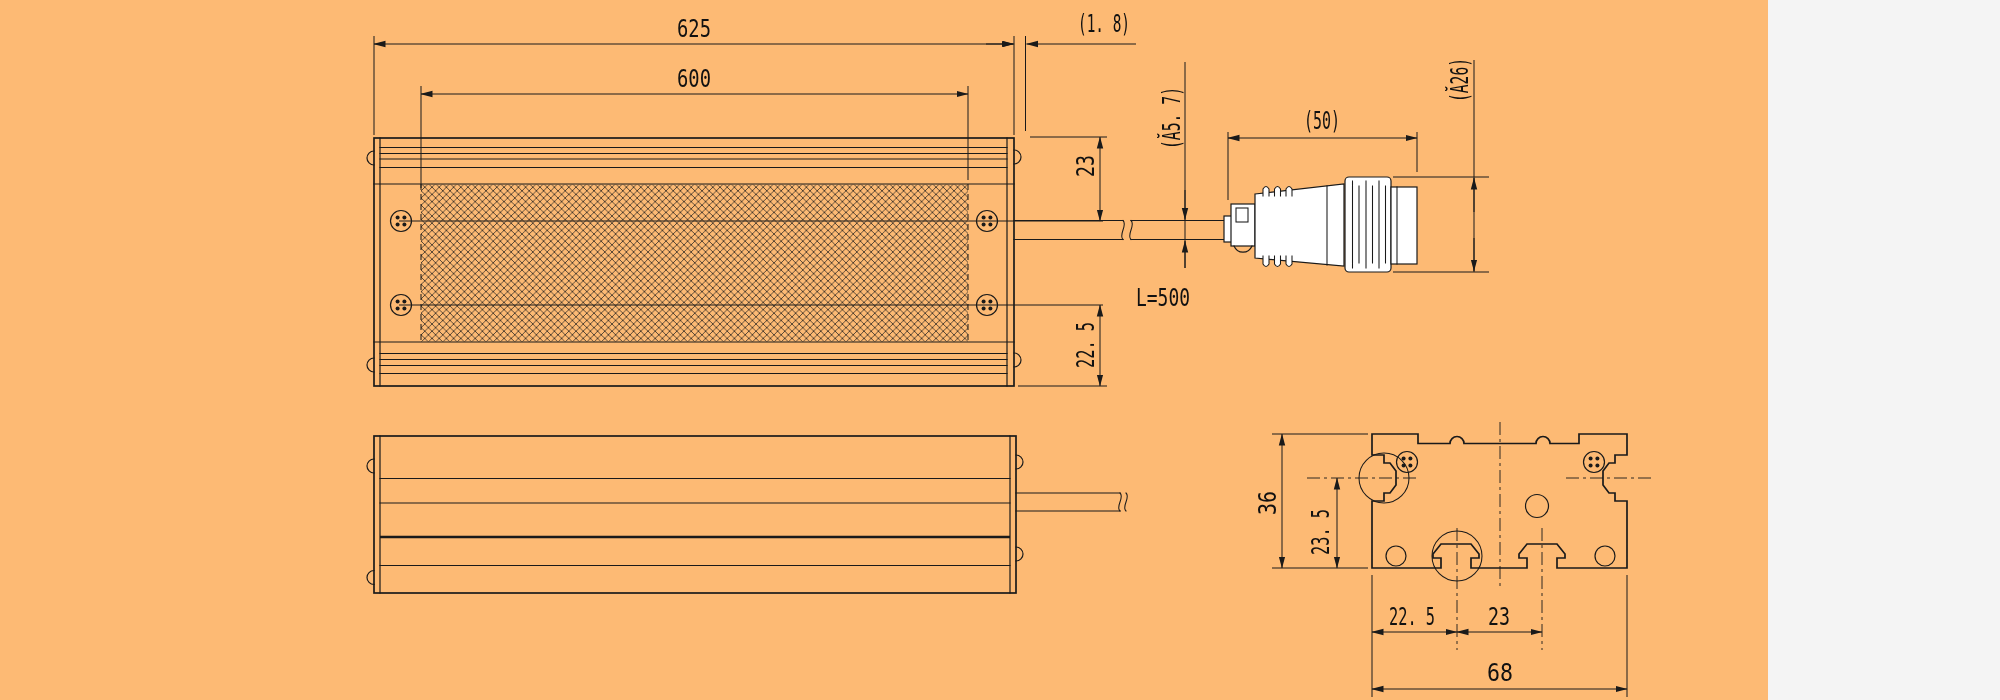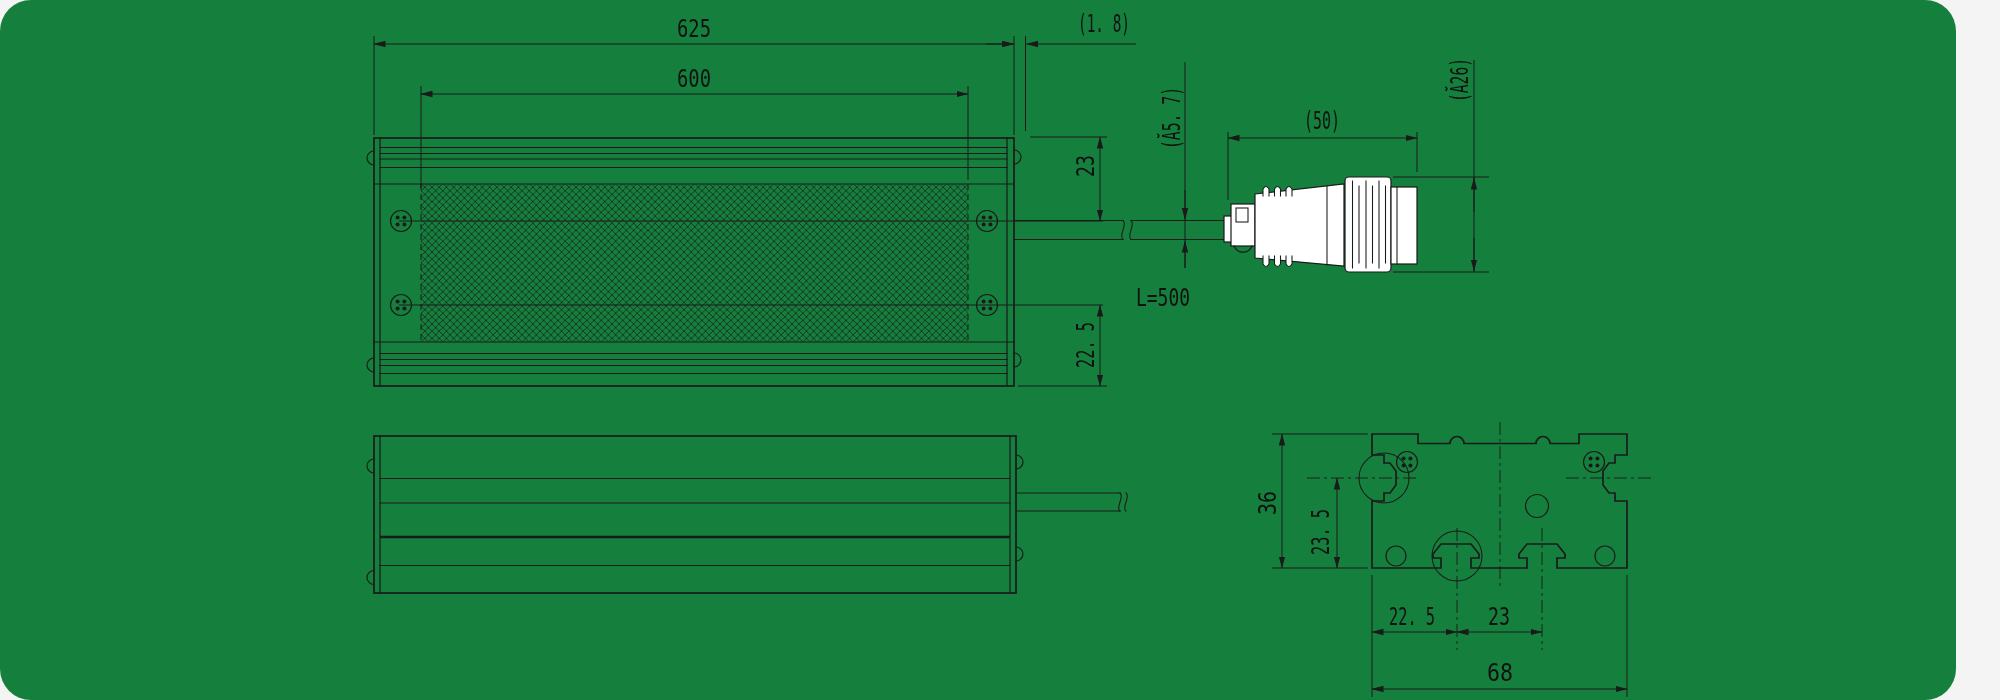--- a/index.html
+++ b/index.html
@@ -1,17 +1,17 @@
 <!DOCTYPE html>
 <html><head>
 <meta charset="utf-8">
 <style>
   html,body{margin:0;padding:0;background:#f4f4f4;}
-  .stage{position:relative;width:1956px;height:700px;background:#15803d;overflow:hidden;
-         font-family:"DejaVu Sans Mono", monospace;border-radius:31px;}
+  .stage{position:relative;width:1768px;height:700px;background:#fdba74;overflow:hidden;
+         font-family:"DejaVu Sans Mono", monospace;}
   svg{position:absolute;left:0;top:0;display:block;}
   
   .ol{stroke:#1a1a1a;stroke-width:1.7;fill:none;stroke-linecap:square;}
   .ml{stroke:#1a1a1a;stroke-width:1.2;fill:none;stroke-linecap:square;}
   .tl{stroke:#1a1a1a;stroke-width:1.05;fill:none;stroke-linecap:square;}
   .thick{stroke:#1a1a1a;stroke-width:2.6;fill:none;}
   
   .dl{stroke:#1a1a1a;stroke-width:1;fill:none;}
   .dash{stroke:#1a1a1a;stroke-width:1;fill:none;stroke-dasharray:6 4;}
   .cl{stroke:#1a1a1a;stroke-width:0.9;fill:none;stroke-dasharray:13 4 3 4;}

